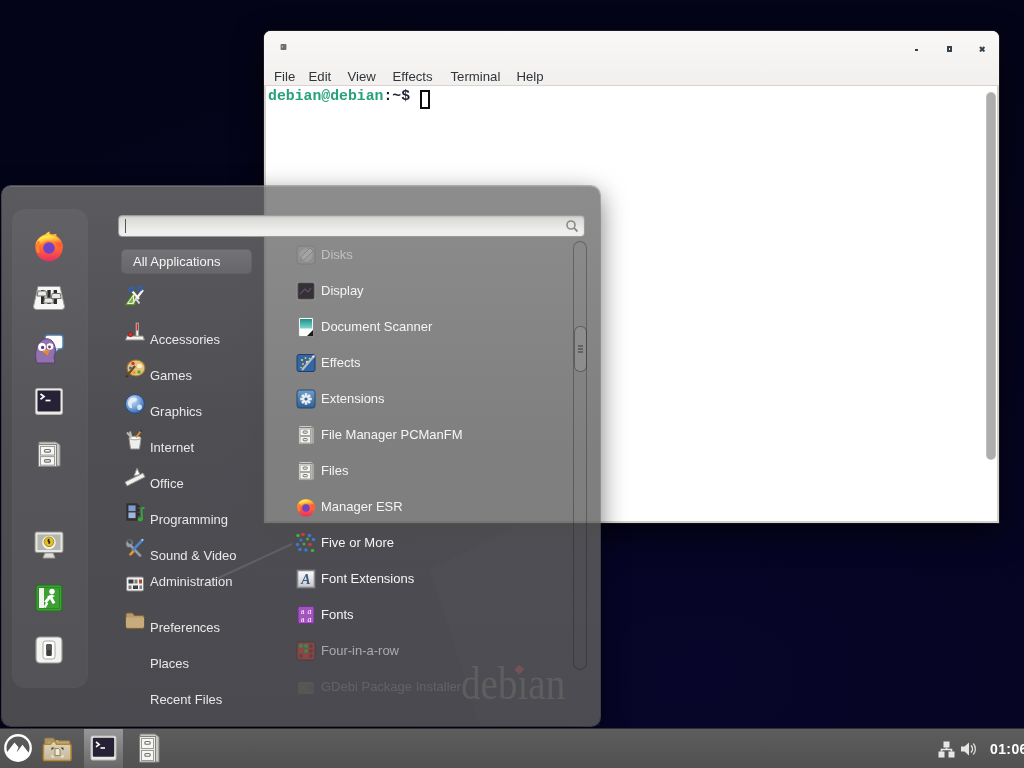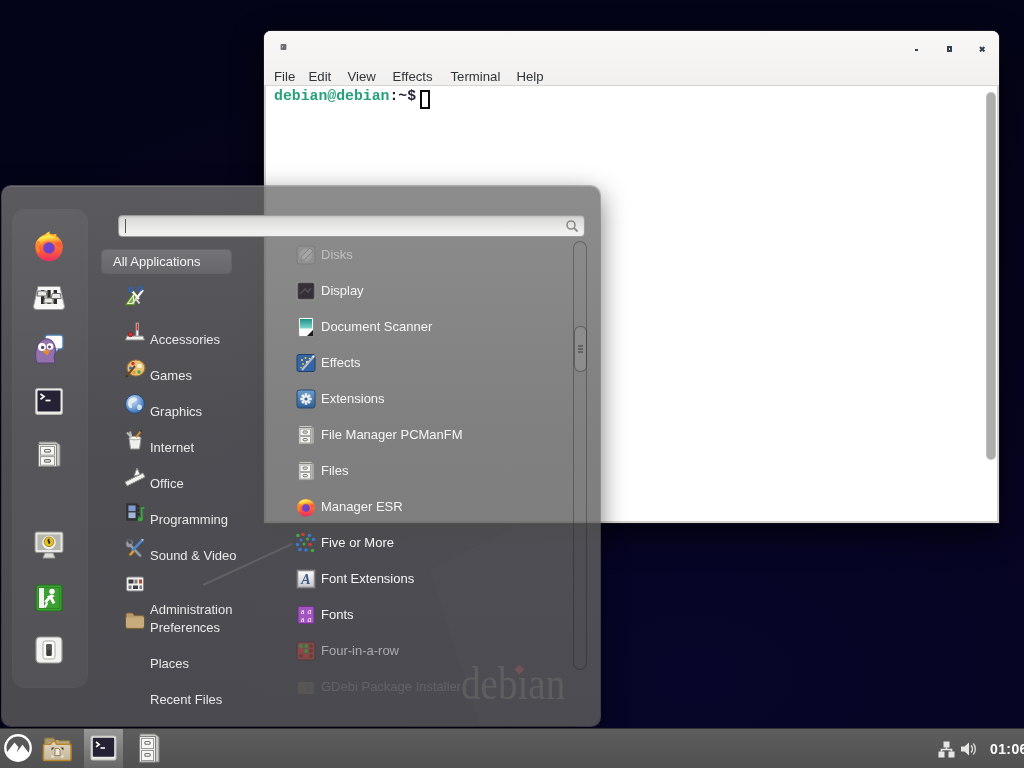--- a/index.html
+++ b/index.html
@@ -23,42 +23,42 @@
          border-radius:7px 7px 0 0;
          background:linear-gradient(#f9f8f7,#f2f0ee);
          border-bottom:1px solid #d8d4cf;}
   #ttitle{position:absolute;left:0;right:0;top:8.5px;text-align:center;
           font-size:14.3px;font-weight:bold;color:#2f3236;}
   #ticon{position:absolute;left:16px;top:11px;width:7px;height:10px;opacity:.75;}
   
   .mitem{position:absolute;top:38px;font-size:13.2px;color:#30353a;}
   
   #tbody{position:absolute;left:2px;top:55px;width:731px;bottom:2px;background:#ffffff;}
-  #prompt{position:absolute;left:8px;top:2px;font-family:"Liberation Mono",monospace;
+  #prompt{position:absolute;left:2px;top:2px;font-family:"Liberation Mono",monospace;
           font-size:14.8px;font-weight:bold;white-space:pre;color:#1f1f33;}
   #prompt .g{color:#26a17c;}
   #cursor{position:absolute;left:154px;top:3.5px;width:6px;height:15px;border:2px solid #0c0c0c;background:#fff;}
   #tscroll{position:absolute;right:2.5px;top:7px;width:8px;height:366px;border-radius:4px;
            background:#adadab;box-shadow:0 0 0 1px rgba(150,150,148,.6);}
 
   
   #menu{position:absolute;left:2px;top:186px;width:598px;height:540px;
         background:linear-gradient(rgba(112,112,112,.8), rgba(96,96,96,.8) 45%, rgba(91,91,91,.8));
         border-radius:9px;
         box-shadow:0 8px 26px rgba(0,0,0,.55), 0 0 0 1px rgba(150,150,150,.55),
                    inset 0 1px 0 rgba(255,255,255,.13);}
   #favpanel{position:absolute;left:11px;top:24px;width:74px;height:477px;border-radius:12px;
             background:rgba(255,255,255,.05);box-shadow:0 0 0 1px rgba(255,255,255,.06);}
   .fav{position:absolute;left:31px;width:34px;height:34px;}
   #search{position:absolute;left:116px;top:29px;width:465px;height:20px;
           background:linear-gradient(#d6d6d4,#eFeFed 75%);border:1px solid #9b9b99;border-radius:4px;
           box-shadow:inset 0 1px 2px rgba(0,0,0,.12);}
   #scursor{position:absolute;left:6px;top:3px;width:1px;height:14px;background:#555;}
   #smag{position:absolute;right:5px;top:3px;width:14px;height:14px;opacity:.75;}
-  #allapps{position:absolute;left:100px;top:64px;width:129px;height:23px;border-radius:4px;
+  #allapps{position:absolute;left:120px;top:64px;width:129px;height:23px;border-radius:4px;
            background:linear-gradient(rgba(255,255,255,.17),rgba(255,255,255,.10));
            box-shadow:0 0 0 1px rgba(255,255,255,.08);}
   #allapps span{position:absolute;left:11px;top:4px;font-size:13px;color:#f5f5f5;}
   .cat{position:absolute;left:148px;font-size:13px;color:#e9e9e9;margin-top:44px;}
   .cico{position:absolute;left:122px;width:22px;height:22px;}
   .app{position:absolute;left:319px;font-size:13px;color:#f5f5f5;}
   .aico{position:absolute;left:293px;width:22px;height:22px;}
   #mscrolltrough{position:absolute;left:571px;top:55px;width:14px;height:429px;border-radius:7px;
                  box-shadow:inset 0 0 0 1px rgba(30,30,30,.35);}
   #mscroll{position:absolute;left:573px;top:141px;width:11px;height:44px;border-radius:5px;
@@ -273,21 +273,21 @@
     <path d="M2 5.5 a1.5 1.5 0 0 1 1.5 -1.5 h5 l2 2.5 h8 a1.5 1.5 0 0 1 1.5 1.5 v10 a1.5 1.5 0 0 1 -1.5 1.5 h-15 a1.5 1.5 0 0 1 -1.5 -1.5 Z" fill="#b8996a" stroke="#7e6236" stroke-width="1"></path>
     <path d="M2 8.5 h18 v8.5 a1.5 1.5 0 0 1 -1.5 1.5 h-15 a1.5 1.5 0 0 1 -1.5 -1.5 Z" fill="#c8ab7d"></path>
   </svg>
   <span class="cat" style="top:102px">Accessories</span>
   <span class="cat" style="top:138px">Games</span>
   <span class="cat" style="top:174px">Graphics</span>
   <span class="cat" style="top:210px">Internet</span>
   <span class="cat" style="top:246px">Office</span>
   <span class="cat" style="top:282px">Programming</span>
   <span class="cat" style="top:318px">Sound &amp; Video</span>
-  <span class="cat" style="top:372px">Administration</span>
+  <span class="cat" style="top:344px">Administration</span>
   <span class="cat" style="top:390px">Preferences</span>
   <span class="cat" style="top:426px">Places</span>
   <span class="cat" style="top:462px">Recent Files</span>
 
   <svg class="aico" style="top:58px;opacity:.45" viewBox="0 0 22 22">
     <rect x="2" y="2" width="18" height="18" rx="3" fill="#9a9a98" stroke="#6e6e6c" stroke-width="1"></rect>
     <circle cx="11" cy="11" r="6.5" fill="#b8b8b6"></circle>
       <circle cx="11" cy="11" r="2" fill="#7c7c7a"></circle>
     <path d="M15 4 L18 7 L9 16 L6 16 L6 13 Z" fill="#c9c9c7" stroke="#6e6e6c" stroke-width=".8"></path>
   </svg>

